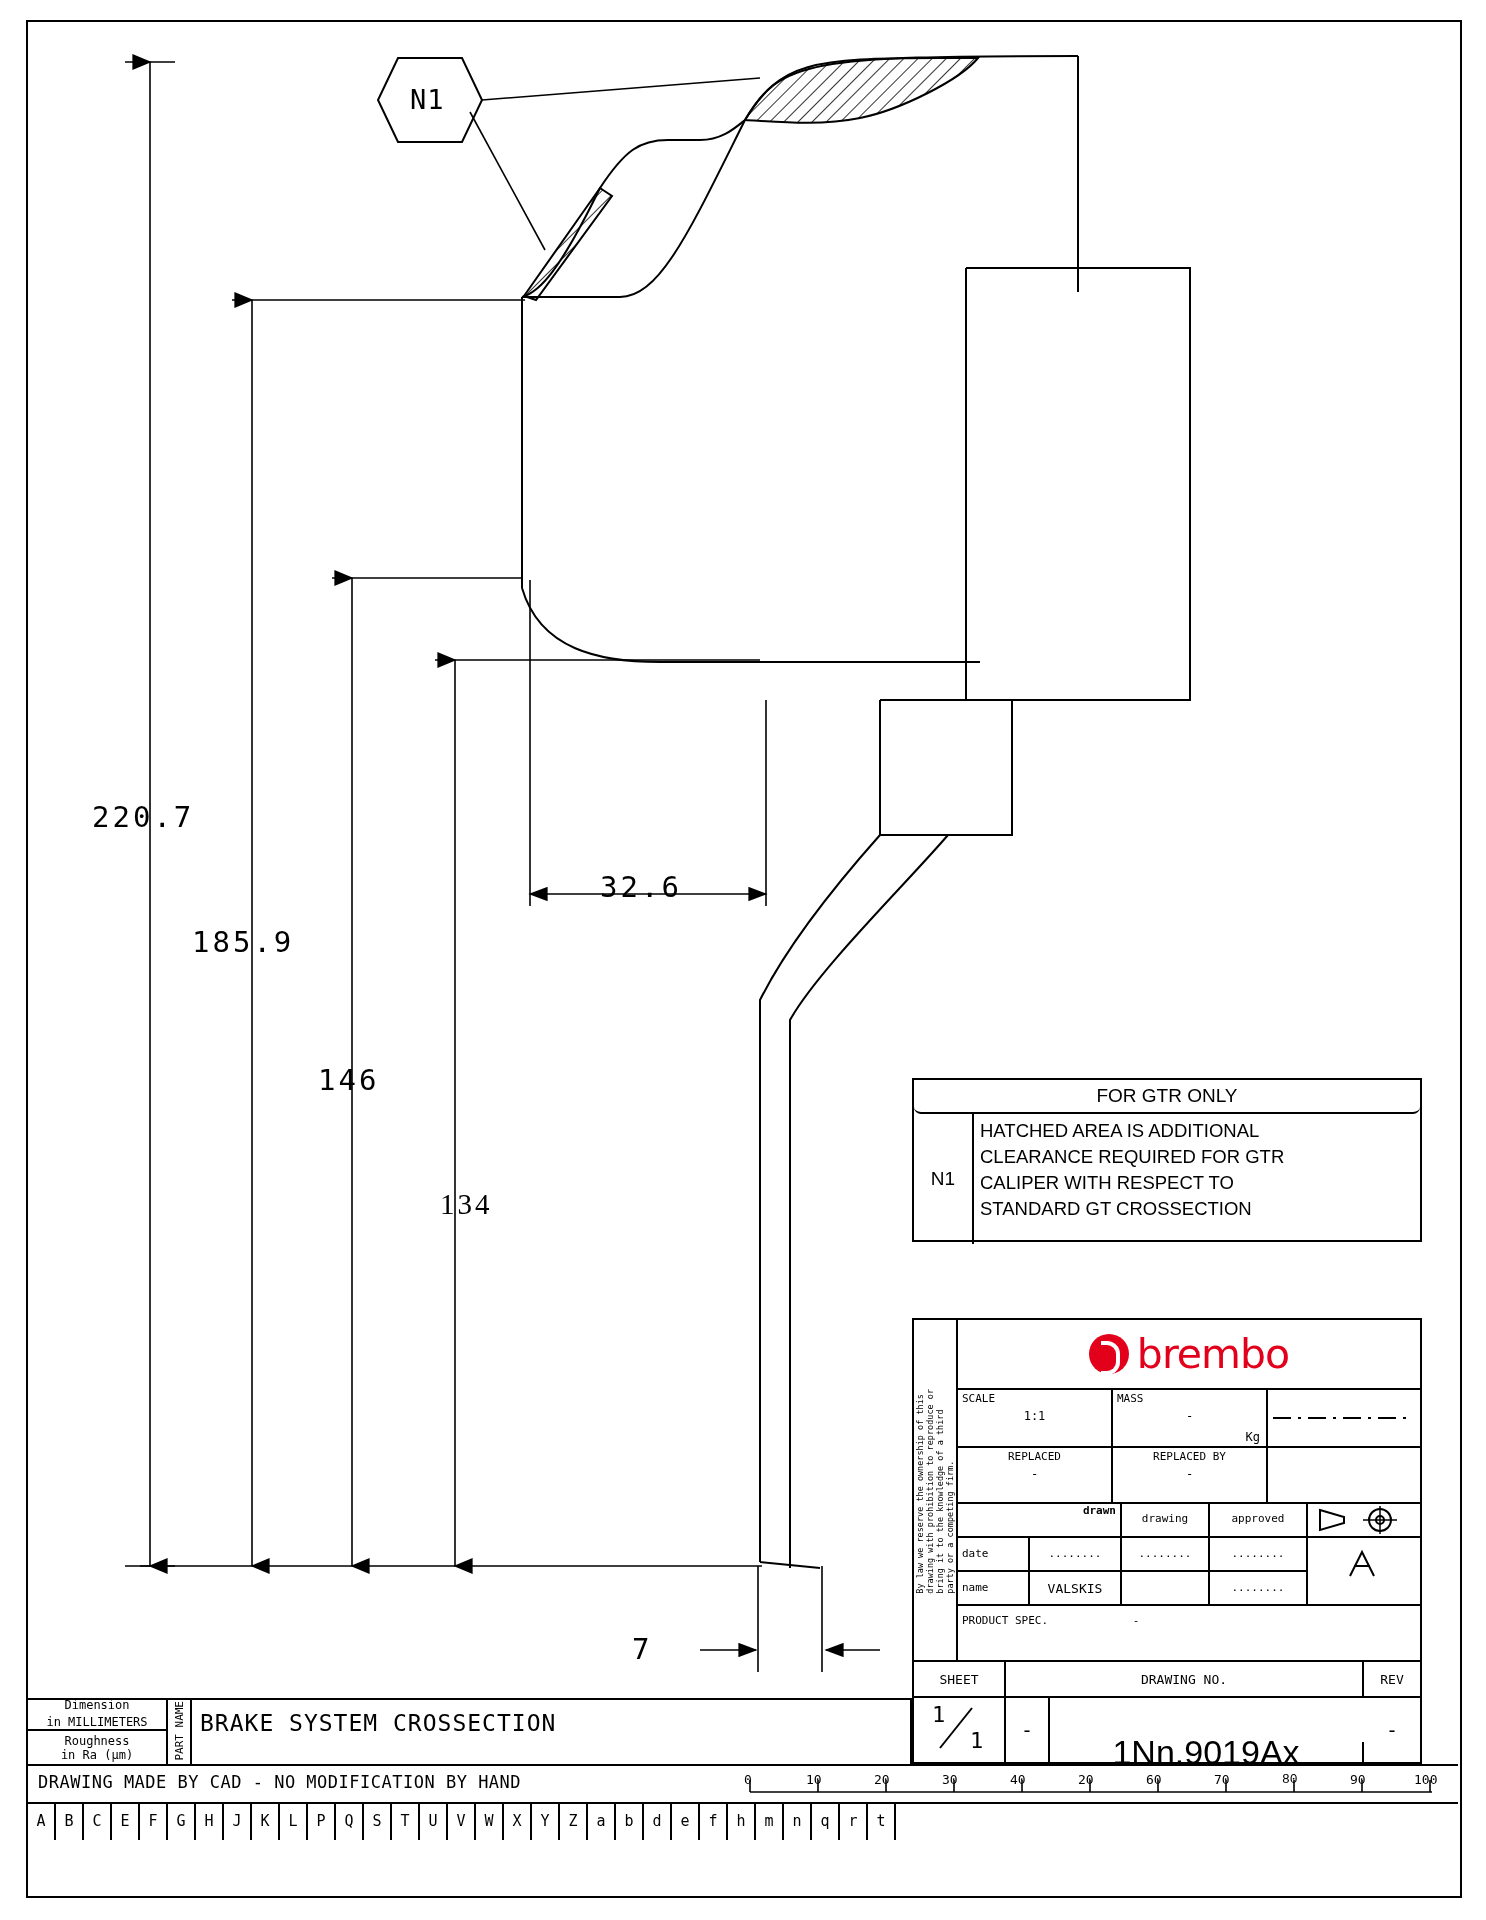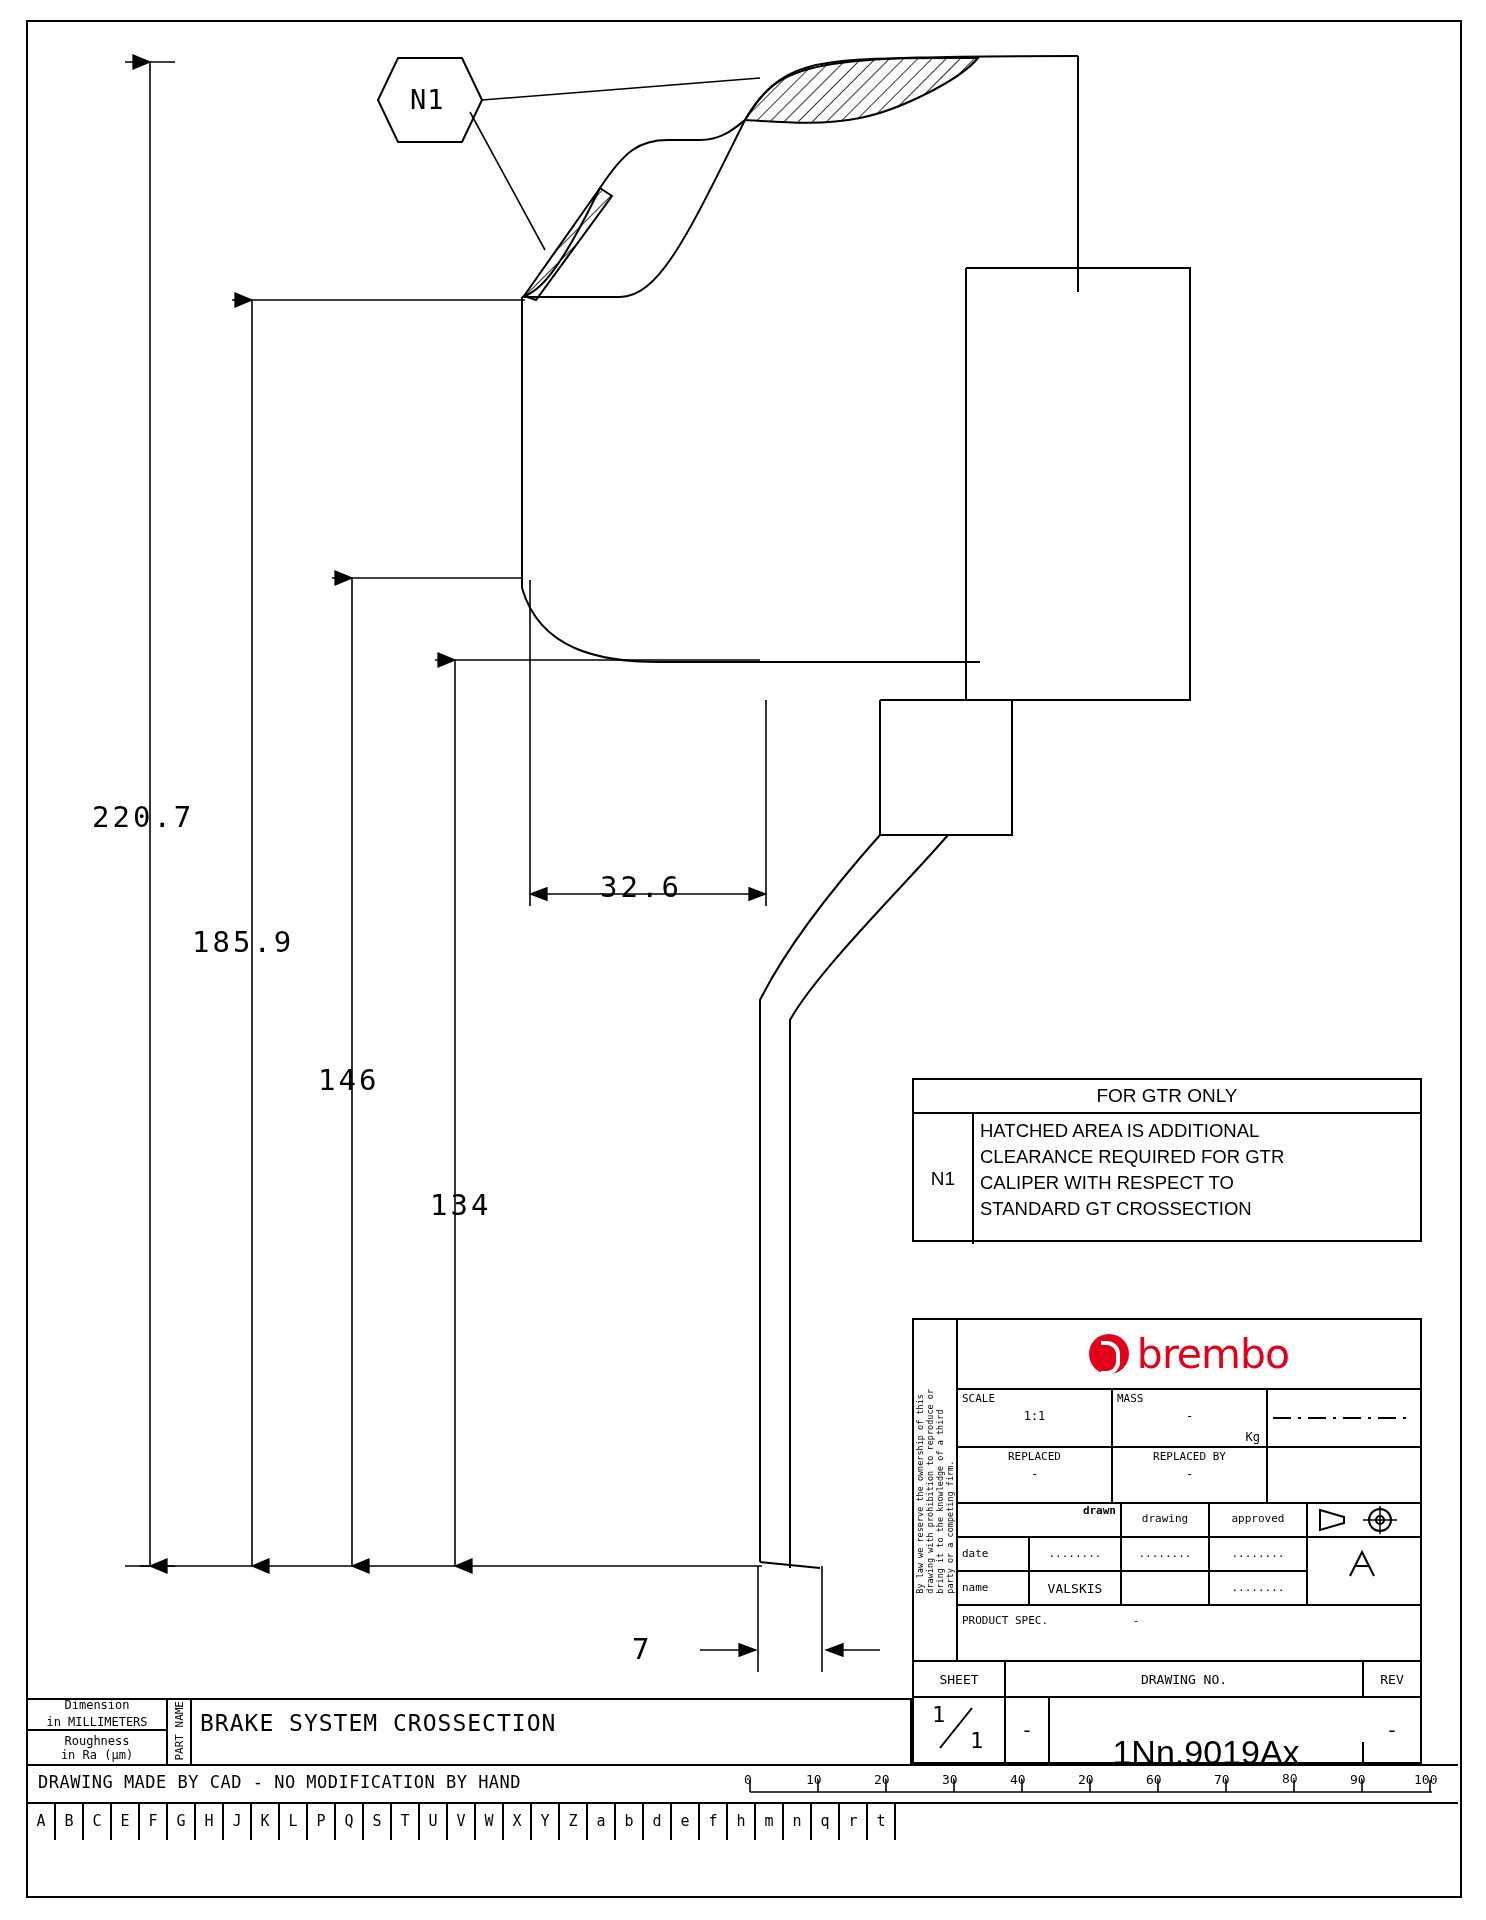--- a/index.html
+++ b/index.html
@@ -4,21 +4,21 @@
 <style>
   html,body{margin:0;padding:0;background:#ffffff;}
   body{width:1486px;height:1920px;position:relative;font-family:"DejaVu Sans Mono", monospace;}
   #sheet{position:absolute;left:0;top:0;width:1486px;height:1920px;background:#fff;}
   .frame{position:absolute;left:26px;top:20px;width:1432px;height:1874px;border:2px solid #000;}
   svg{position:absolute;left:0;top:0;width:1486px;height:1920px;overflow:visible;}
   .dimtext{position:absolute;font-family:"DejaVu Sans Mono", monospace;color:#000;letter-spacing:3px;}
 
   
   .notebox{position:absolute;left:912px;top:1078px;width:510px;height:164px;border:2px solid #000;box-sizing:border-box;}
-  .notebox .title{height:32px;border-bottom:2px solid #000;display:flex;align-items:center;justify-content:center;font-family:"Liberation Sans",sans-serif;font-size:19px;}
+  .notebox .title{height:32px;border-bottom:2px solid #000;display:flex;align-items:center;justify-content:center;font-family:"Liberation Sans",sans-serif;font-size:19px;border-radius:7px;}
   .notebox .body{display:flex;height:130px;}
   .notebox .tag{width:58px;border-right:2px solid #000;display:flex;align-items:center;justify-content:center;font-family:"Liberation Sans",sans-serif;font-size:19px;}
   .notebox .lines{flex:1;padding:4px 6px;font-family:"Liberation Sans",sans-serif;font-size:18.5px;line-height:26px;}
 
   
   .tblock{position:absolute;left:912px;top:1318px;width:510px;height:344px;border:2px solid #000;box-sizing:border-box;}
   .legal{position:absolute;left:914px;top:1320px;width:44px;height:342px;border-right:2px solid #000;box-sizing:border-box;
          display:flex;align-items:center;justify-content:center;}
   .legal span{writing-mode:vertical-rl;transform:rotate(180deg);font-size:8.5px;line-height:10px;letter-spacing:0px;white-space:pre-line;}
   .logo{position:absolute;left:958px;top:1320px;width:462px;height:70px;border-bottom:2px solid #000;box-sizing:border-box;display:flex;align-items:center;justify-content:center;gap:8px;}
@@ -139,21 +139,21 @@
       <line x1="700" y1="1650" x2="756" y2="1650" marker-end="url(#ar)"></line>
       <line x1="826" y1="1650" x2="880" y2="1650" marker-start="url(#arl)"></line>
       <line x1="758" y1="1566" x2="758" y2="1672"></line>
       <line x1="822" y1="1566" x2="822" y2="1672"></line>
     </g>
   </svg>
 
   <div class="dimtext" style="left:92px;top:800px;font-size:29px;">220.7</div>
   <div class="dimtext" style="left:192px;top:925px;font-size:29px;">185.9</div>
   <div class="dimtext" style="left:318px;top:1063px;font-size:29px;">146</div>
-  <div class="dimtext" style="left:430px;top:1188px;font-size:29px;">134</div>
+  <div class="dimtext" style="left:440px;top:1188px;font-size:29px;font-family:Liberation Serif, serif;">134</div>
   <div class="dimtext" style="left:600px;top:870px;font-size:29px;">32.6</div>
   <div class="dimtext" style="left:632px;top:1632px;font-size:29px;">7</div>
   <div class="dimtext" style="left:410px;top:84px;font-size:27px;letter-spacing:1px;">N1</div>
 
   <div class="notebox">
     <div class="title">FOR GTR ONLY</div>
     <div class="body">
       <div class="tag">N1</div>
       <div class="lines">
         <div>HATCHED AREA IS ADDITIONAL</div>

